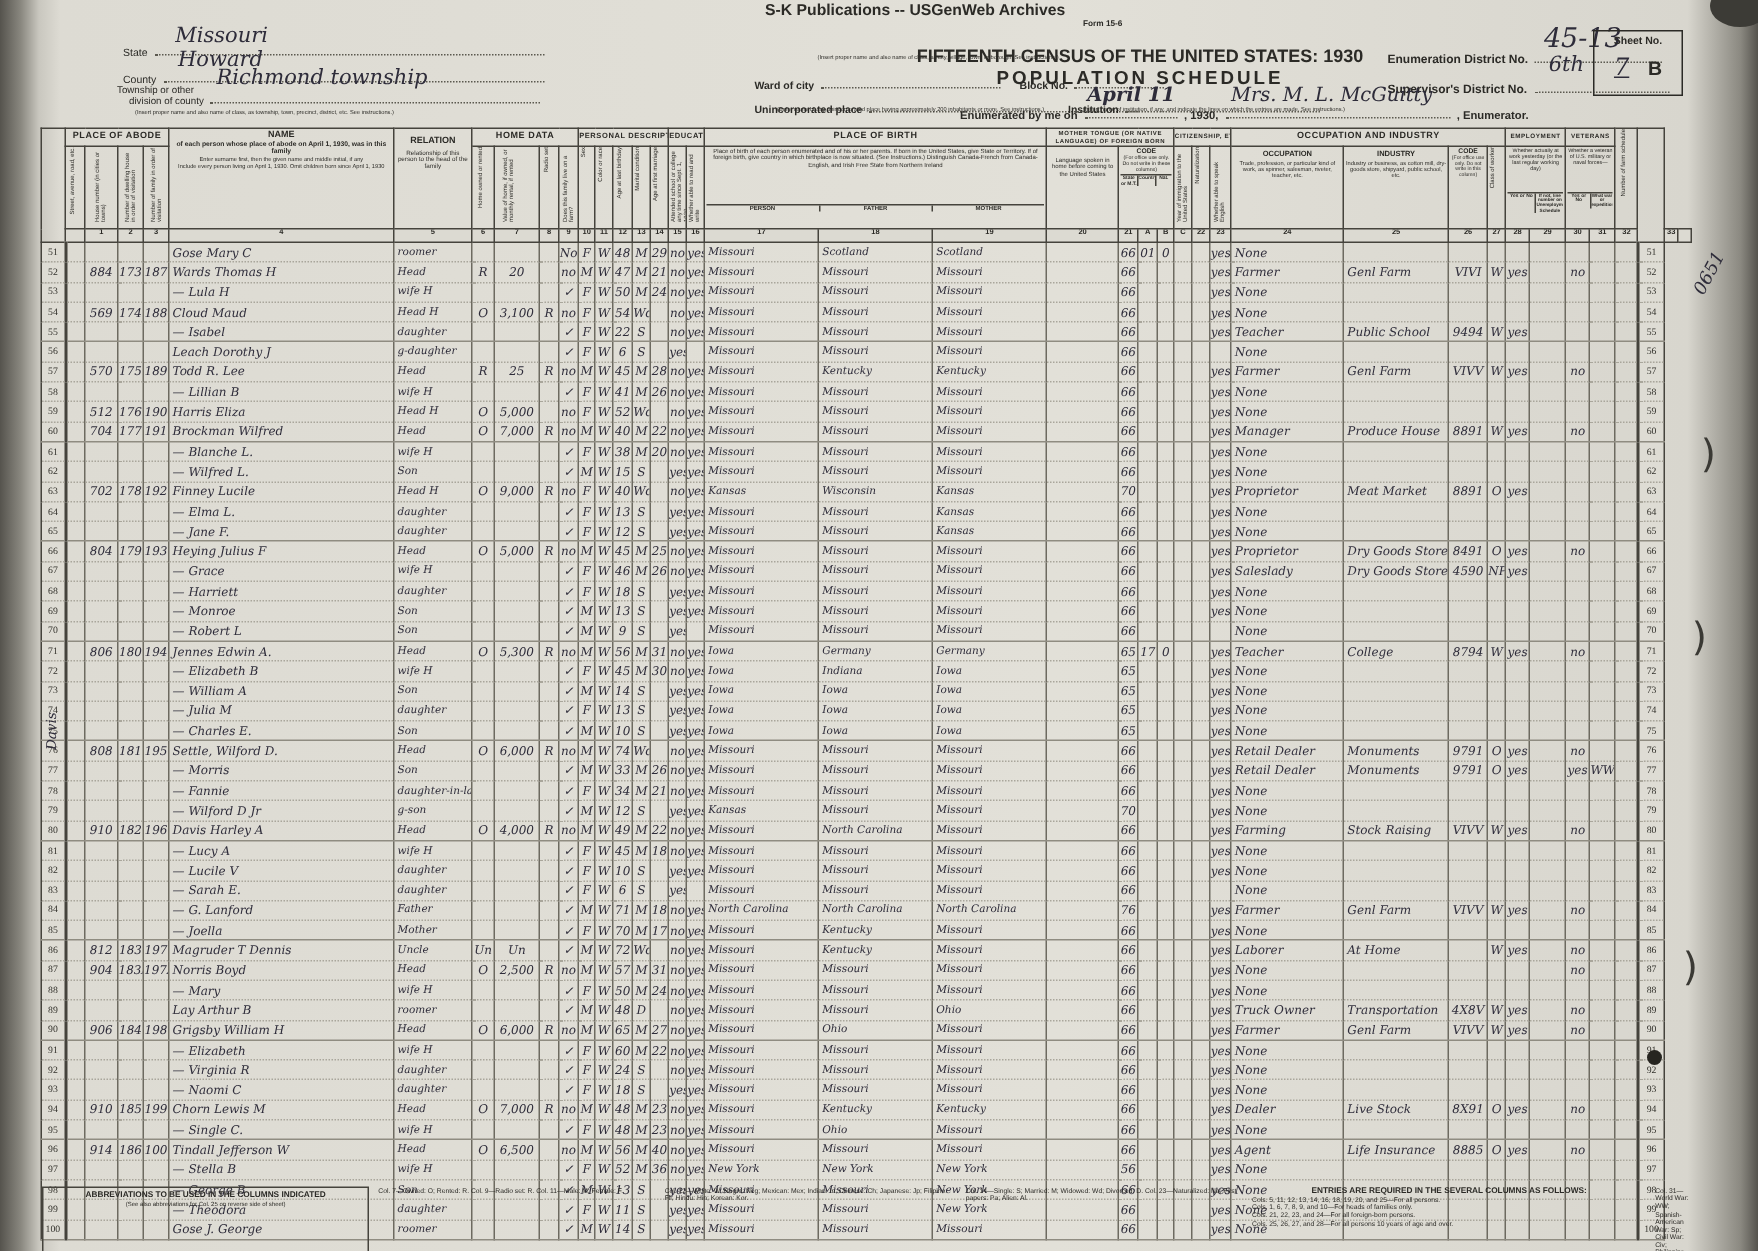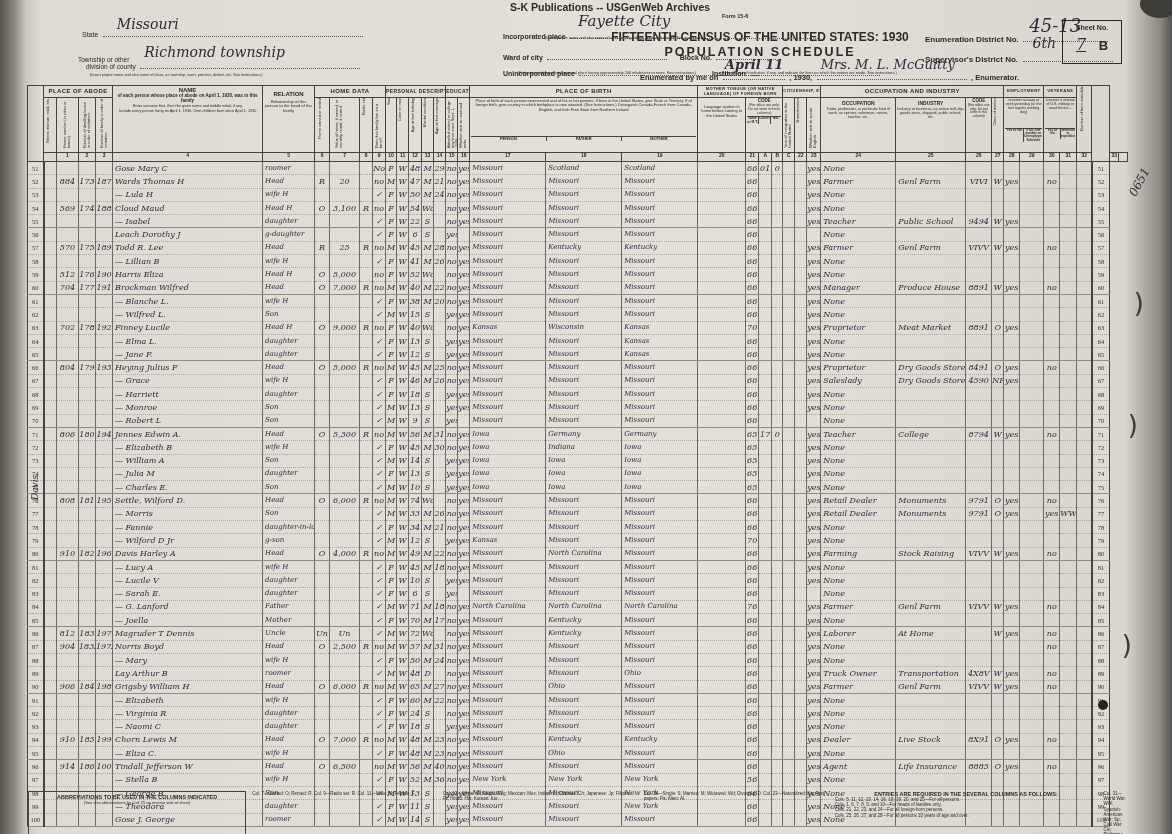--- a/index.html
+++ b/index.html
@@ -49,34 +49,34 @@
   <div class="abs pr b" style="left:722px;top:13px;font-size:5.5px;">Form 15-6</div>
   <div class="abs pr b" style="left:540px;top:30px;width:440px;text-align:center;font-size:12px;">FIFTEENTH CENSUS OF THE UNITED STATES:  1930</div>
   <div class="abs pr b" style="left:540px;top:45px;width:440px;text-align:center;font-size:12.5px;letter-spacing:2px;">POPULATION SCHEDULE</div>
 
   <div class="abs" style="left:82px;top:22px;">
     <span class="pr" style="font-size:7px;">State</span>
     <span class="dot" style="width:260px;position:relative;height:14px;">
       <span class="hw" style="position:absolute;left:14px;top:-6px;font-size:14px;">Missouri</span>
     </span>
   </div>
+  <div class="abs" style="left:82px;top:40px;">
+    <span class="pr" style="font-size:7px;">County</span>
+    <span class="dot" style="width:254px;position:relative;height:14px;">
+      <span class="hw" style="position:absolute;left:10px;top:-8px;font-size:14px;">Howard</span>
+    </span>
+  </div>
   <div class="abs" style="left:78px;top:54px;">
     <span class="pr" style="font-size:6.5px;display:inline-block;line-height:1.1;text-align:left;"><span>Township or other</span><br><span style="padding-left:8px;">division of county</span></span>
     <span class="dot" style="width:220px;position:relative;height:14px;">
       <span class="hw" style="position:absolute;left:4px;top:-10px;font-size:14px;white-space:nowrap;">Richmond township</span>
     </span>
   </div>
   <div class="abs pr" style="left:90px;top:73px;font-size:3.8px;width:270px;">(Insert proper name and also name of class, as township, town, precinct, district, etc.  See instructions.)</div>
 
-  <div class="abs" style="left:503px;top:24px;">
-    <span class="pr b" style="font-size:7px;">Incorporated place</span>
-    <span class="dot" style="width:250px;position:relative;height:14px;">
-      <span class="hw" style="position:absolute;left:8px;top:-12px;font-size:15px;white-space:nowrap;">Fayette  City</span>
-    </span>
-  </div>
   <div class="abs pr" style="left:545px;top:36px;font-size:3.8px;width:260px;">(Insert proper name and also name of class, as city, village, town, or borough.  See instructions.)</div>
   <div class="abs" style="left:503px;top:46px;">
     <span class="pr b" style="font-size:7px;">Ward of city</span>
     <span class="dot" style="width:120px;height:10px;"></span>
     <span class="pr b" style="font-size:7px;margin-left:8px;">Block No.</span>
     <span class="dot" style="width:60px;height:10px;"></span>
   </div>
   <div class="abs" style="left:503px;top:62px;">
     <span class="pr b" style="font-size:7px;">Unincorporated place</span>
     <span class="dot" style="width:180px;height:10px;"></span>
@@ -2093,21 +2093,21 @@
             <td></td>
             <td></td>
             <td class="ln lnr">94</td>
           </tr>
           <tr>
             <td class="ln">95</td>
             <td></td>
             <td></td>
             <td></td>
             <td></td>
-            <td class="lft">— Eliza C.</td>
+            <td class="lft">— Single C.</td>
             <td class="sm lft">wife H</td>
             <td></td>
             <td></td>
             <td></td>
             <td>✓</td>
             <td>F</td>
             <td>W</td>
             <td>48</td>
             <td>M</td>
             <td>23</td>

